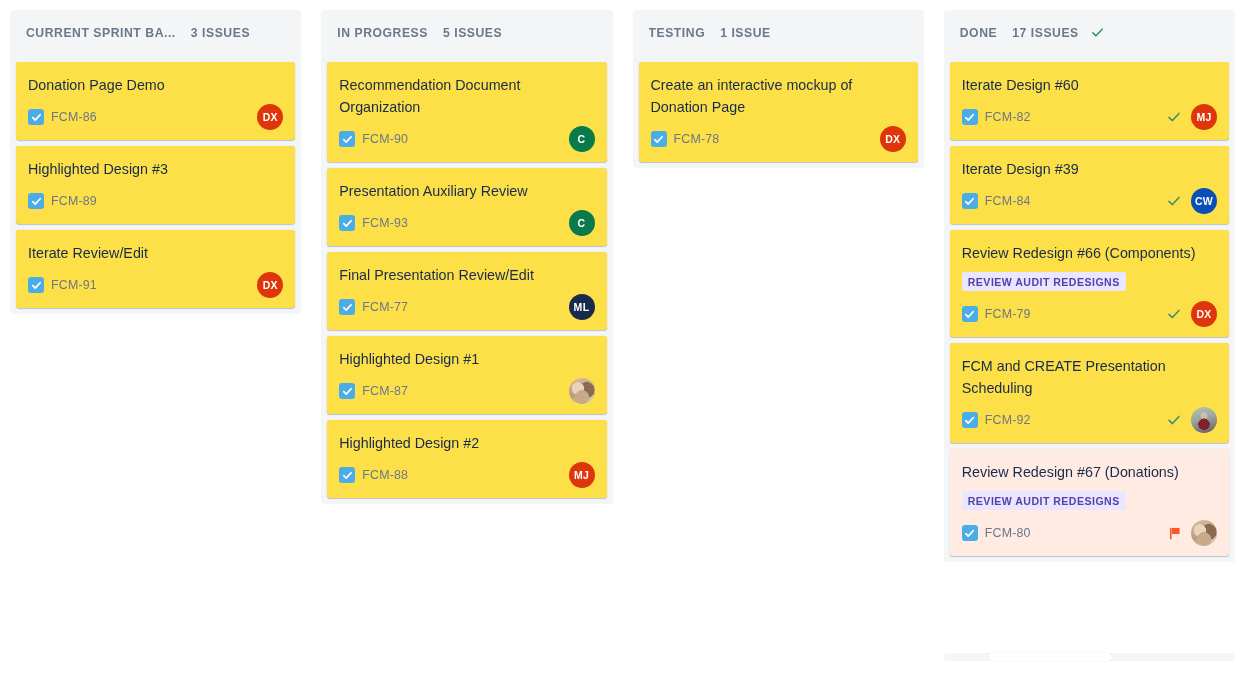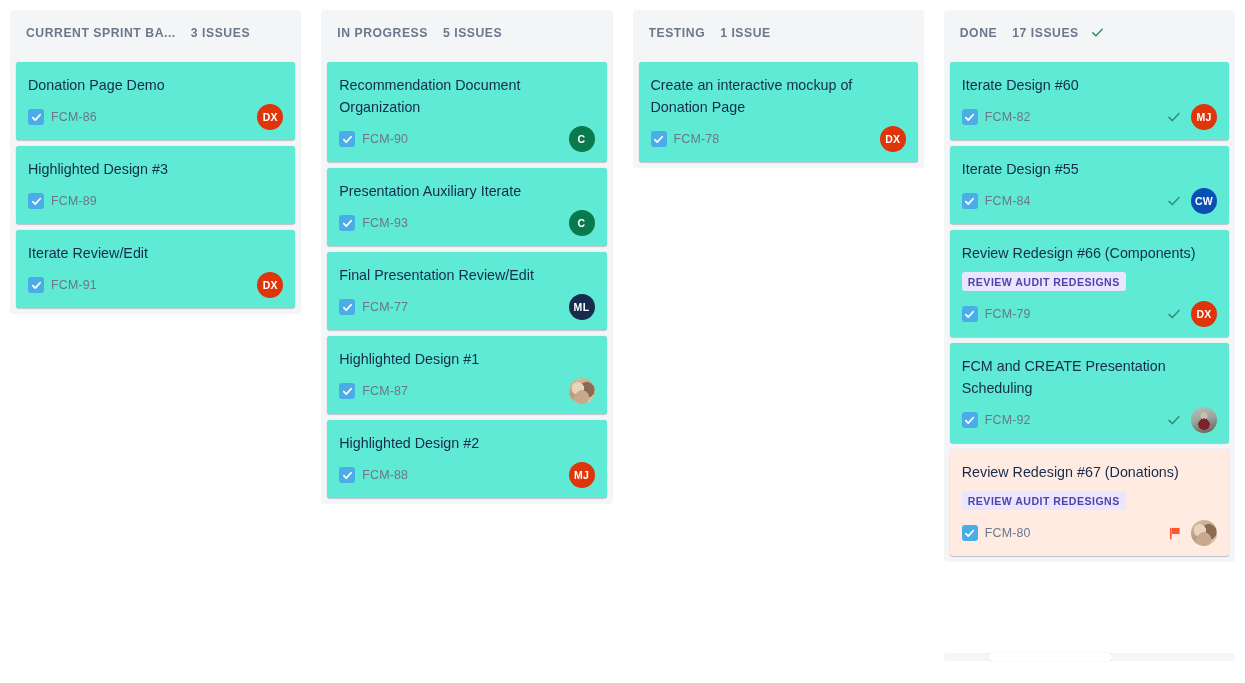--- a/index.html
+++ b/index.html
@@ -74,21 +74,21 @@
   }
 
   .col-body {
     padding: 0 6px 6px 6px;
     display: flex;
     flex-direction: column;
     gap: 6px;
   }
 
   .card {
-    background: #5eead4;
+    background: #fde047;
     border-radius: 3px;
     box-shadow: 0 1px 1px rgba(9,30,66,0.22), 0 0 1px 0 rgba(9,30,66,0.20);
     padding: 12px 12px 10px 12px;
     box-sizing: border-box;
     cursor: pointer;
   }
   .card.flagged {
     background: #ffebe2;
   }
 
@@ -298,21 +298,21 @@
                 </svg>
               </span>
               <span class="issue-key">FCM-90</span>
             </div>
             <div class="footer-right">
               <span class="avatar" style="background: rgb(9, 122, 76);">C</span>
             </div>
           </div>
         </div>
         <div class="card">
-          <div class="card-title">Presentation Auxiliary Iterate</div>
+          <div class="card-title">Presentation Auxiliary Review</div>
           <div class="card-footer">
             <div class="key-group">
               <span class="task-icon">
                 <svg width="11" height="11" viewBox="0 0 12 12" aria-hidden="true">
                   <path d="M2 6.2 L4.6 8.8 L10 3" fill="none" stroke="#ffffff" stroke-width="1.9" stroke-linecap="round" stroke-linejoin="round"></path>
                 </svg>
               </span>
               <span class="issue-key">FCM-93</span>
             </div>
             <div class="footer-right">
@@ -420,21 +420,21 @@
               <span class="done-tick">
                 <svg width="14" height="14" viewBox="0 0 14 14" aria-hidden="true">
                   <path d="M2 7.4 L5.4 10.6 L12 3.4" fill="none" stroke="currentColor" stroke-width="1.5" stroke-linecap="round" stroke-linejoin="round"></path>
                 </svg>
               </span>
               <span class="avatar" style="background: rgb(222, 53, 11);">MJ</span>
             </div>
           </div>
         </div>
         <div class="card">
-          <div class="card-title">Iterate Design #55</div>
+          <div class="card-title">Iterate Design #39</div>
           <div class="card-footer">
             <div class="key-group">
               <span class="task-icon">
                 <svg width="11" height="11" viewBox="0 0 12 12" aria-hidden="true">
                   <path d="M2 6.2 L4.6 8.8 L10 3" fill="none" stroke="#ffffff" stroke-width="1.9" stroke-linecap="round" stroke-linejoin="round"></path>
                 </svg>
               </span>
               <span class="issue-key">FCM-84</span>
             </div>
             <div class="footer-right">

